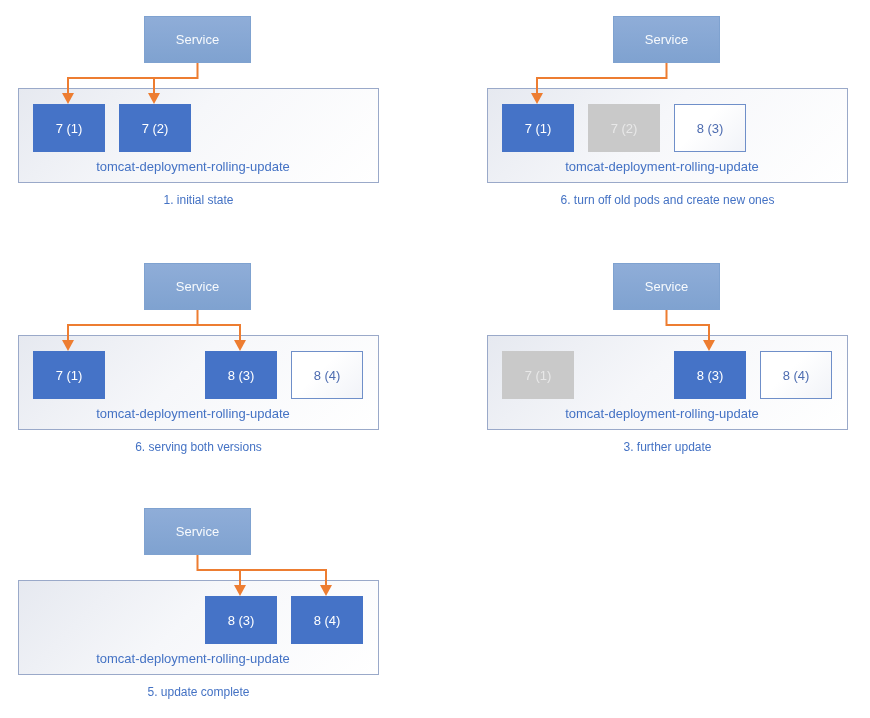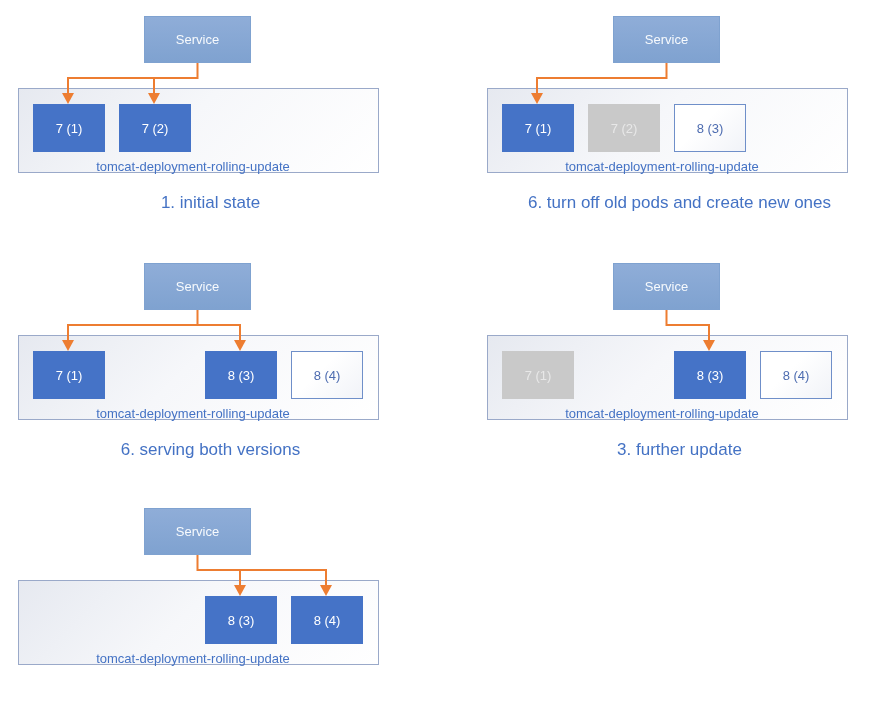--- a/index.html
+++ b/index.html
@@ -31,21 +31,21 @@
     border: 1px solid var(--service-border);
     color: #F7FAFD; font-size: 13px;
     display: flex; align-items: center; justify-content: center;
     z-index: 1;
   }
   .arrows {
     position: absolute; left: 0; top: 0; width: 361px; height: 210px;
     overflow: visible; z-index: 3; pointer-events: none;
   }
   .deployment {
-    position: absolute; left: 0; top: 72px; width: 361px; height: 85px;
+    position: absolute; left: 0; top: 72px; width: 361px; height: 95px;
     border: 1px solid var(--container-border);
     background: linear-gradient(135deg, #e6e9f0 0%, #f6f7fa 45%, #ffffff 100%);
     z-index: 2;
   }
   .pod {
     position: absolute; top: 15px; width: 72px; height: 48px;
     display: flex; align-items: center; justify-content: center;
     font-size: 13px; white-space: pre;
   }
   .pod.active { background: var(--pod-active); color: #ffffff; }
@@ -53,22 +53,22 @@
   .pod.new {
     background: linear-gradient(135deg, #ffffff 40%, #f1f3f8 100%);
     border: 1px solid var(--pod-new-border);
     color: var(--pod-new-text);
   }
   .dep-label {
     position: absolute; left: 0; right: 11px; top: 70px;
     text-align: center; font-size: 13px; color: var(--label-text);
   }
   .caption {
-    position: absolute; left: 12px; top: 177px; width: 100%;
-    text-align: center; font-size: 17px; color: var(--label-text);
+    position: absolute; left: 0; top: 177px; width: 100%;
+    text-align: center; font-size: 12px; color: var(--label-text);
   }
 </style>
 </head>
 <body>
 
 <div class="canvas">
     <div class="stage" style="left: 18px; top: 16px;">
       <div class="service">Service</div>
       <svg class="arrows" viewBox="0 0 361 210">
         <path d="M179.5 47 L179.5 63 M49 62 L180.5 62 M50 62 L50 78 M136 62 L136 78" fill="none" stroke="#ED7D31" stroke-width="2"></path>
@@ -130,14 +130,15 @@
       <svg class="arrows" viewBox="0 0 361 210">
         <path d="M179.5 47 L179.5 63 M178.5 62 L309 62 M222 62 L222 78 M308 62 L308 78" fill="none" stroke="#ED7D31" stroke-width="2"></path>
         <polygon points="216,77 228,77 222,88" fill="#ED7D31"></polygon>
         <polygon points="302,77 314,77 308,88" fill="#ED7D31"></polygon>
       </svg>
       <div class="deployment">
         <div class="pod active" style="left: 186px;">8 (3)</div>
         <div class="pod active" style="left: 272px;">8 (4)</div>
         <div class="dep-label">tomcat-deployment-rolling-update</div>
       </div>
+      <div class="caption">5. update complete</div>
     </div>
   </div>
 
 </body></html>

